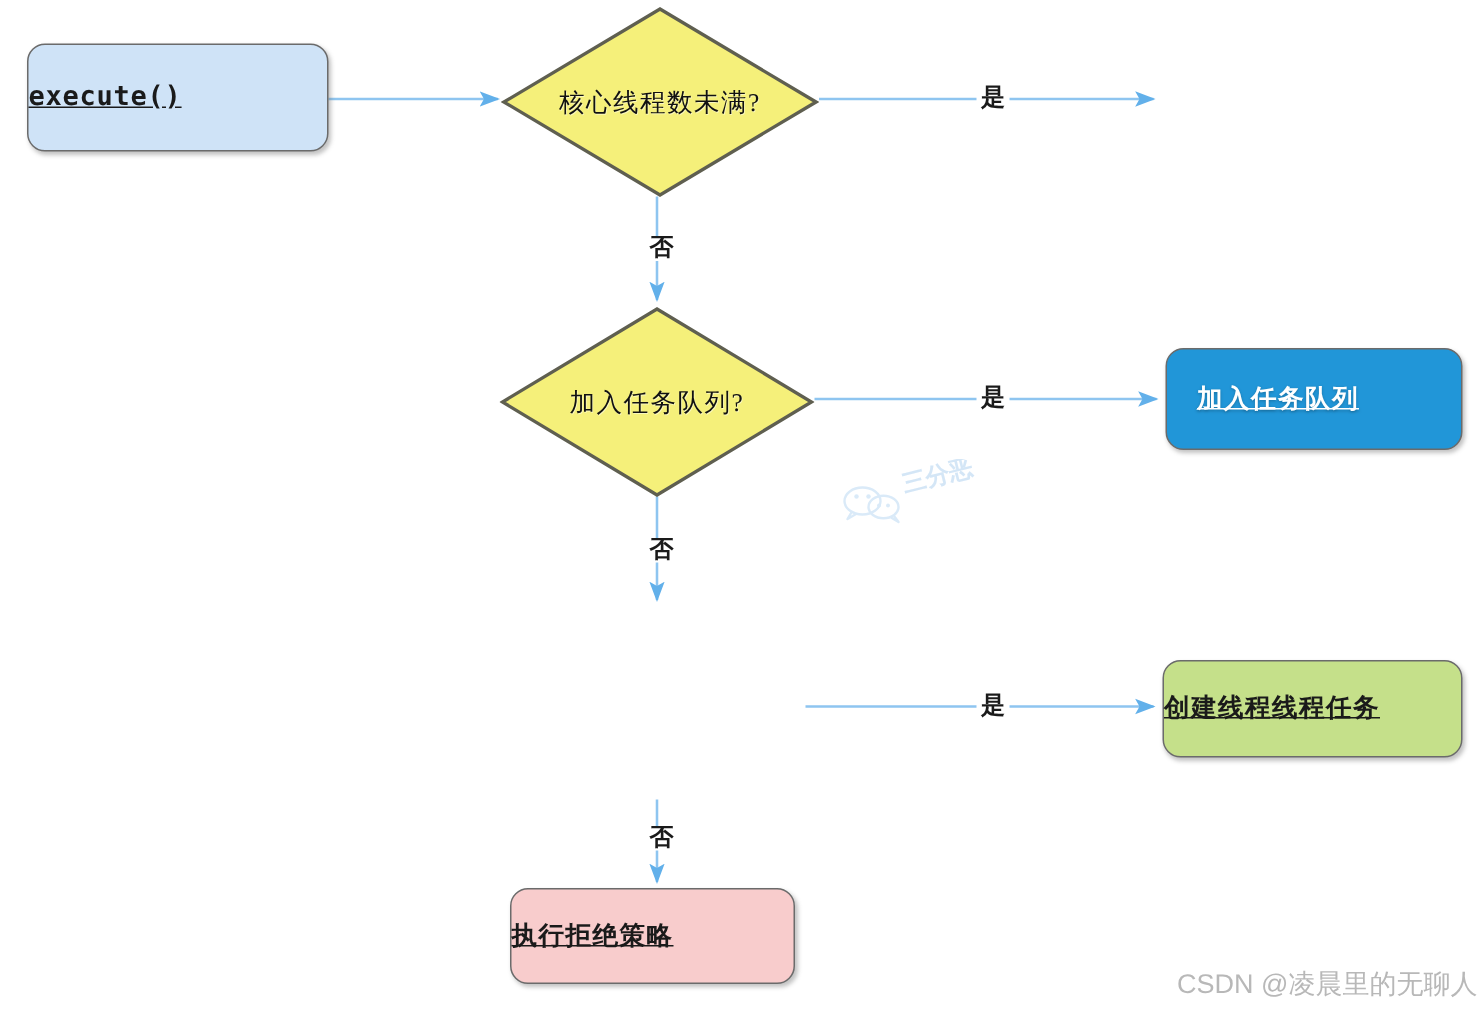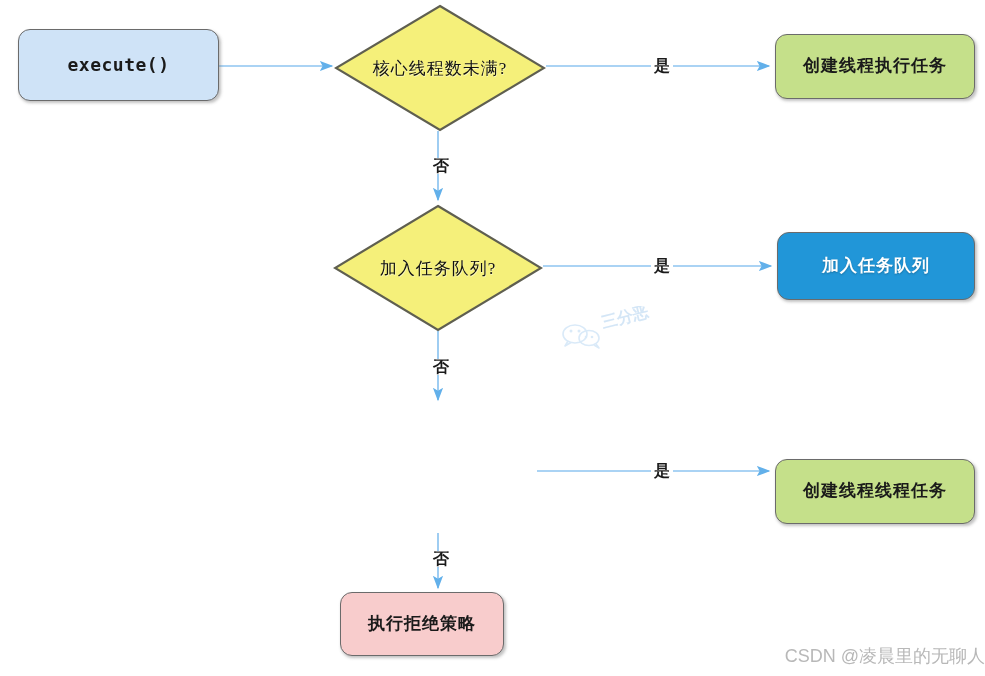--- a/index.html
+++ b/index.html
@@ -27,22 +27,23 @@
     width: 985px;
     height: 676px;
     pointer-events: none;
   }
   
   .node {
     position: absolute;
     box-sizing: border-box;
     display: flex;
     align-items: center;
-    justify-content: center;
+    justify-content: flex-start;
     text-align: center;
+    text-decoration: underline;
   }
   .rect-node {
     border: 1.6px solid #6b6b6b;
     border-radius: 12px;
     box-shadow: 1.5px 2px 3px rgba(120,120,120,0.45);
   }
   .rect-node .node-label {
     font-size: 17px;
     font-weight: bold;
     letter-spacing: 1px;
@@ -61,20 +62,21 @@
   .node-green {
     background: #c5e08a;
     color: #1a1a1a;
   }
   .node-blue {
     background: #2196d8;
     color: #ffffff;
   }
   .node-blue .node-label {
     text-shadow: 0 1px 2px rgba(0,0,0,0.25);
+    margin-left: 20px;
   }
   .node-pink {
     background: #f8cccc;
     color: #1a1a1a;
   }
   
   .diamond-node {
     position: absolute;
   }
   .diamond-shape {
@@ -161,41 +163,38 @@
     <span class="node-label">execute()</span>
   </div>
 
   <div class="diamond-node" style="left:334px; top:4px; width:212px; height:128px;">
     <svg class="diamond-shape" viewBox="0 0 212 128" preserveAspectRatio="none">
       <polygon points="106,2 210,64 106,126 2,64" fill="#f5f07a" stroke="#5f5f50" stroke-width="2.2"></polygon>
     </svg>
     <div class="diamond-text">核心线程数未满?</div>
   </div>
 
-  <div class="node rect-node node-green" style="left:775px; top:34px; width:200px; height:65px;">
-    <span class="node-label">创建线程执行任务</span>
-  </div>
 
   <div class="diamond-node" style="left:333px; top:204px; width:210px; height:128px;">
     <svg class="diamond-shape" viewBox="0 0 210 128" preserveAspectRatio="none">
       <polygon points="105,2 208,64 105,126 2,64" fill="#f5f07a" stroke="#5f5f50" stroke-width="2.2"></polygon>
     </svg>
     <div class="diamond-text">加入任务队列?</div>
   </div>
 
   <div class="node rect-node node-blue" style="left:777px; top:232px; width:198px; height:68px;">
     <span class="node-label">加入任务队列</span>
   </div>
 
 
-  <div class="node rect-node node-green" style="left:775px; top:459px; width:200px; height:65px;">
+  <div class="node rect-node node-green" style="left:775px; top:440px; width:200px; height:65px;">
     <span class="node-label">创建线程线程任务</span>
   </div>
 
-  <div class="node rect-node node-pink" style="left:340px; top:592px; width:164px; height:64px;">
+  <div class="node rect-node node-pink" style="left:340px; top:592px; width:190px; height:64px;">
     <span class="node-label">执行拒绝策略</span>
   </div>
 
   <div class="edge-label" style="left:651px; top:58px;">是</div>
 
   <div class="edge-label" style="left:430px; top:158px;">否</div>
 
   <div class="edge-label" style="left:651px; top:258px;">是</div>
 
   <div class="edge-label" style="left:430px; top:359px;">否</div>

